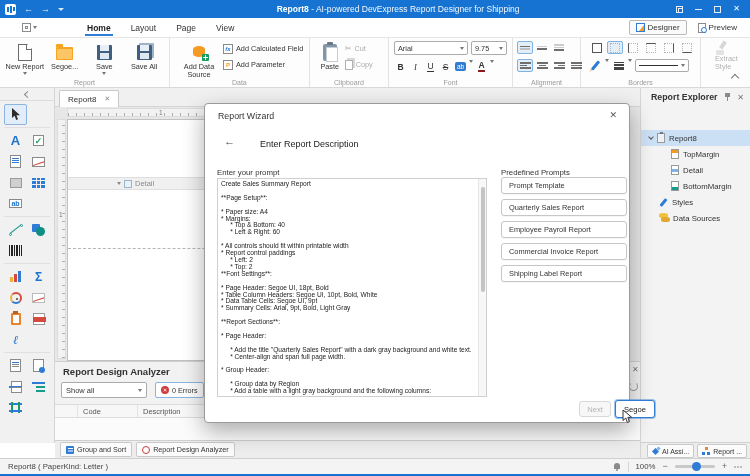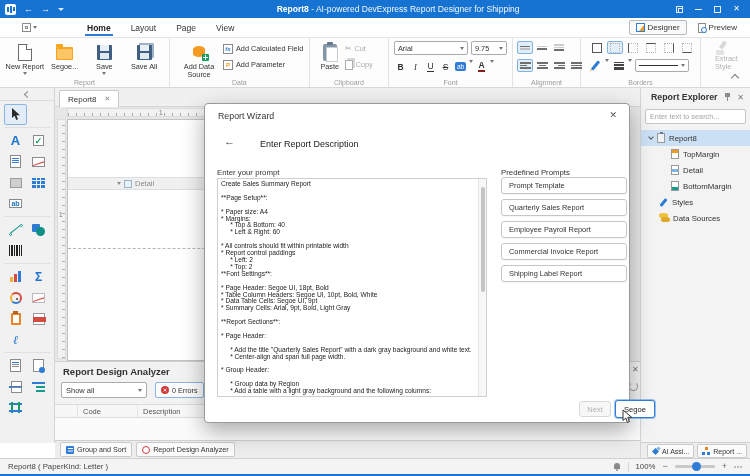--- a/index.html
+++ b/index.html
@@ -701,21 +701,20 @@
   </div>
 
   <div class="explorer">
     <div class="ex-head">
       <span class="ex-title">Report Explorer</span>
       <span class="ex-icons">
         <span class="pin"></span>
         <span class="ex-x">✕</span>
       </span>
     </div>
-    <input class="ex-search" placeholder="Enter text to search..." style="">
     <div class="tree">
       <div class="trow sel">
           <span class="chev"></span>
           <span class="node-ic clip"></span>
           <span>Report8</span>
         </div>
       <div class="trow ind1">
           <span class="node-ic top"></span>
           <span>TopMargin</span>
         </div>

